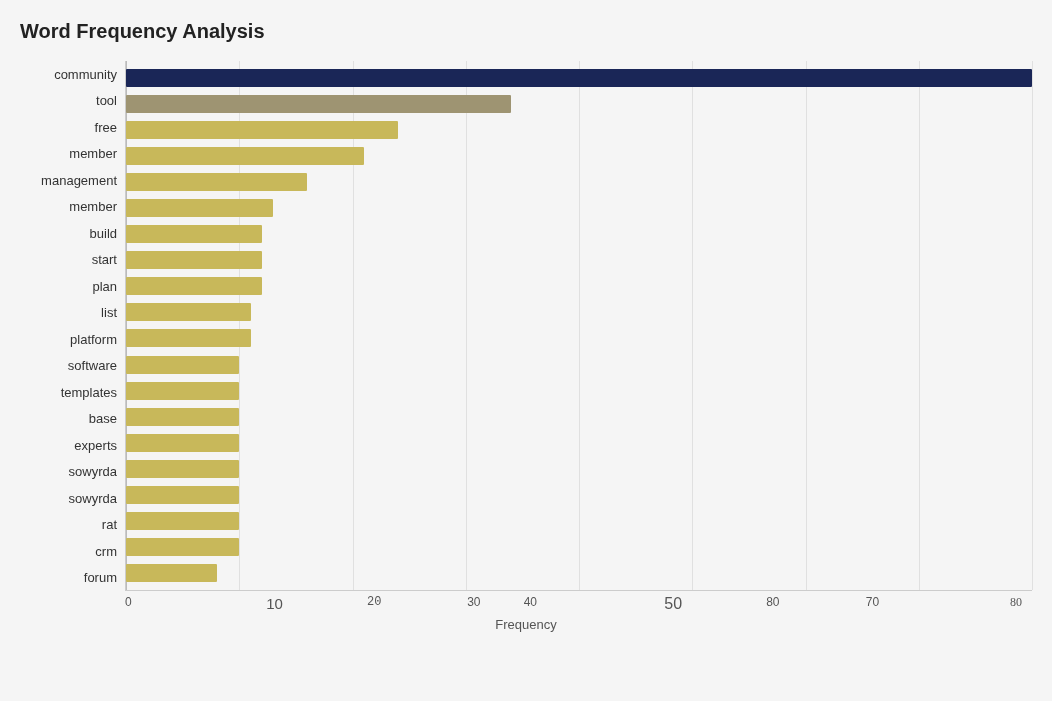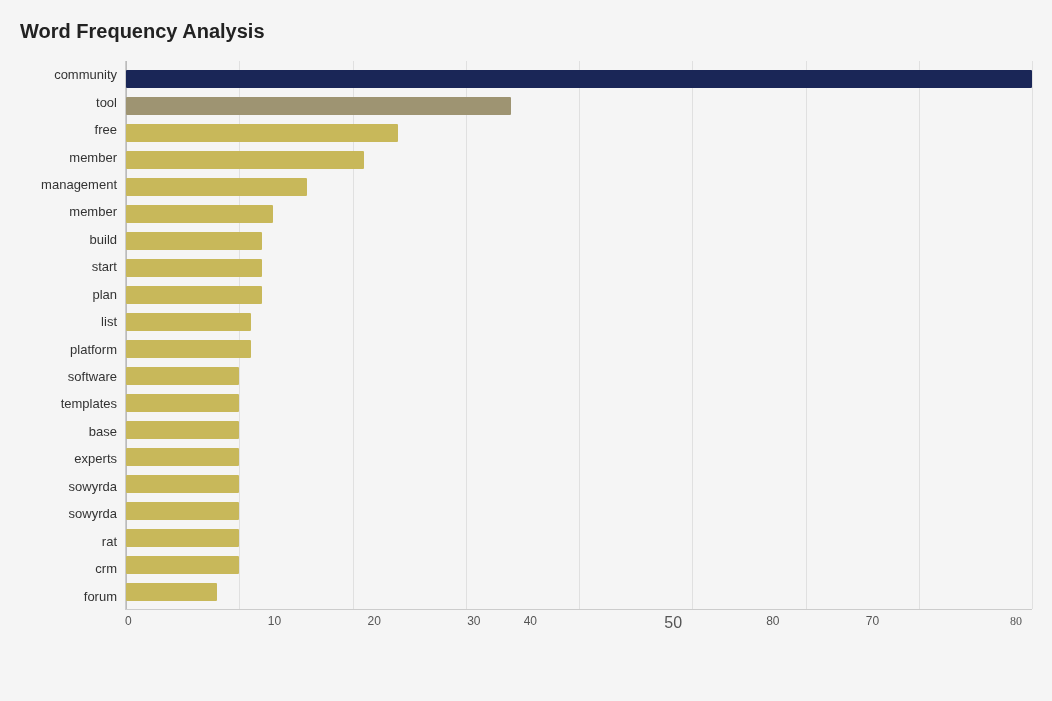--- a/index.html
+++ b/index.html
@@ -184,24 +184,25 @@
             </div>
             <div class="bar-row">
               <div class="bar" style="width: 10%; background-color: rgb(200, 184, 90);"></div>
             </div>
           </div>
       </div>
     </div>
 
     <div style="display:flex; flex-direction:row; margin-left:105px; margin-top:4px; margin-right:10px;" id="x-ticks-row">
         <div style="flex: 1 1 0%; text-align: left; font-size: 12px; color: rgb(85, 85, 85);">0</div>
-        <div style="flex: 1 1 0%; text-align: center; font-size: 12px; color: rgb(85, 85, 85);">10</div>
-        <div style="flex: 1 1 0%; text-align: center; font-size: 12px; color: rgb(85, 85, 85);">20</div>
+        <div style="flex: 1 1 0%; text-align: center; font-size: 15px; color: rgb(85, 85, 85);">10</div>
+        <div style="flex: 1 1 0%; text-align: center; font-size: 12px; color: rgb(85, 85, 85); font-family: Liberation Mono, monospace;">20</div>
         <div style="flex: 1 1 0%; text-align: center; font-size: 12px; color: rgb(85, 85, 85);">30</div>
         <div style="flex: 1 1 0%; text-align: left; font-size: 12px; color: rgb(85, 85, 85);">40</div>
         <div style="flex: 1 1 0%; text-align: center; font-size: 16px; color: rgb(85, 85, 85);">50</div>
         <div style="flex: 1 1 0%; text-align: center; font-size: 12px; color: rgb(85, 85, 85);">80</div>
         <div style="flex: 1 1 0%; text-align: center; font-size: 12px; color: rgb(85, 85, 85);">70</div>
         <div style="flex: 1 1 0%; text-align: right; font-size: 12px; color: rgb(85, 85, 85); font-family: Liberation Serif, serif;">80</div>
       </div>
 
+    <div style="text-align:center; font-size:13px; color:#555; margin-top:4px;">Frequency</div>
   </div>
 </div>
 
 </body></html>

